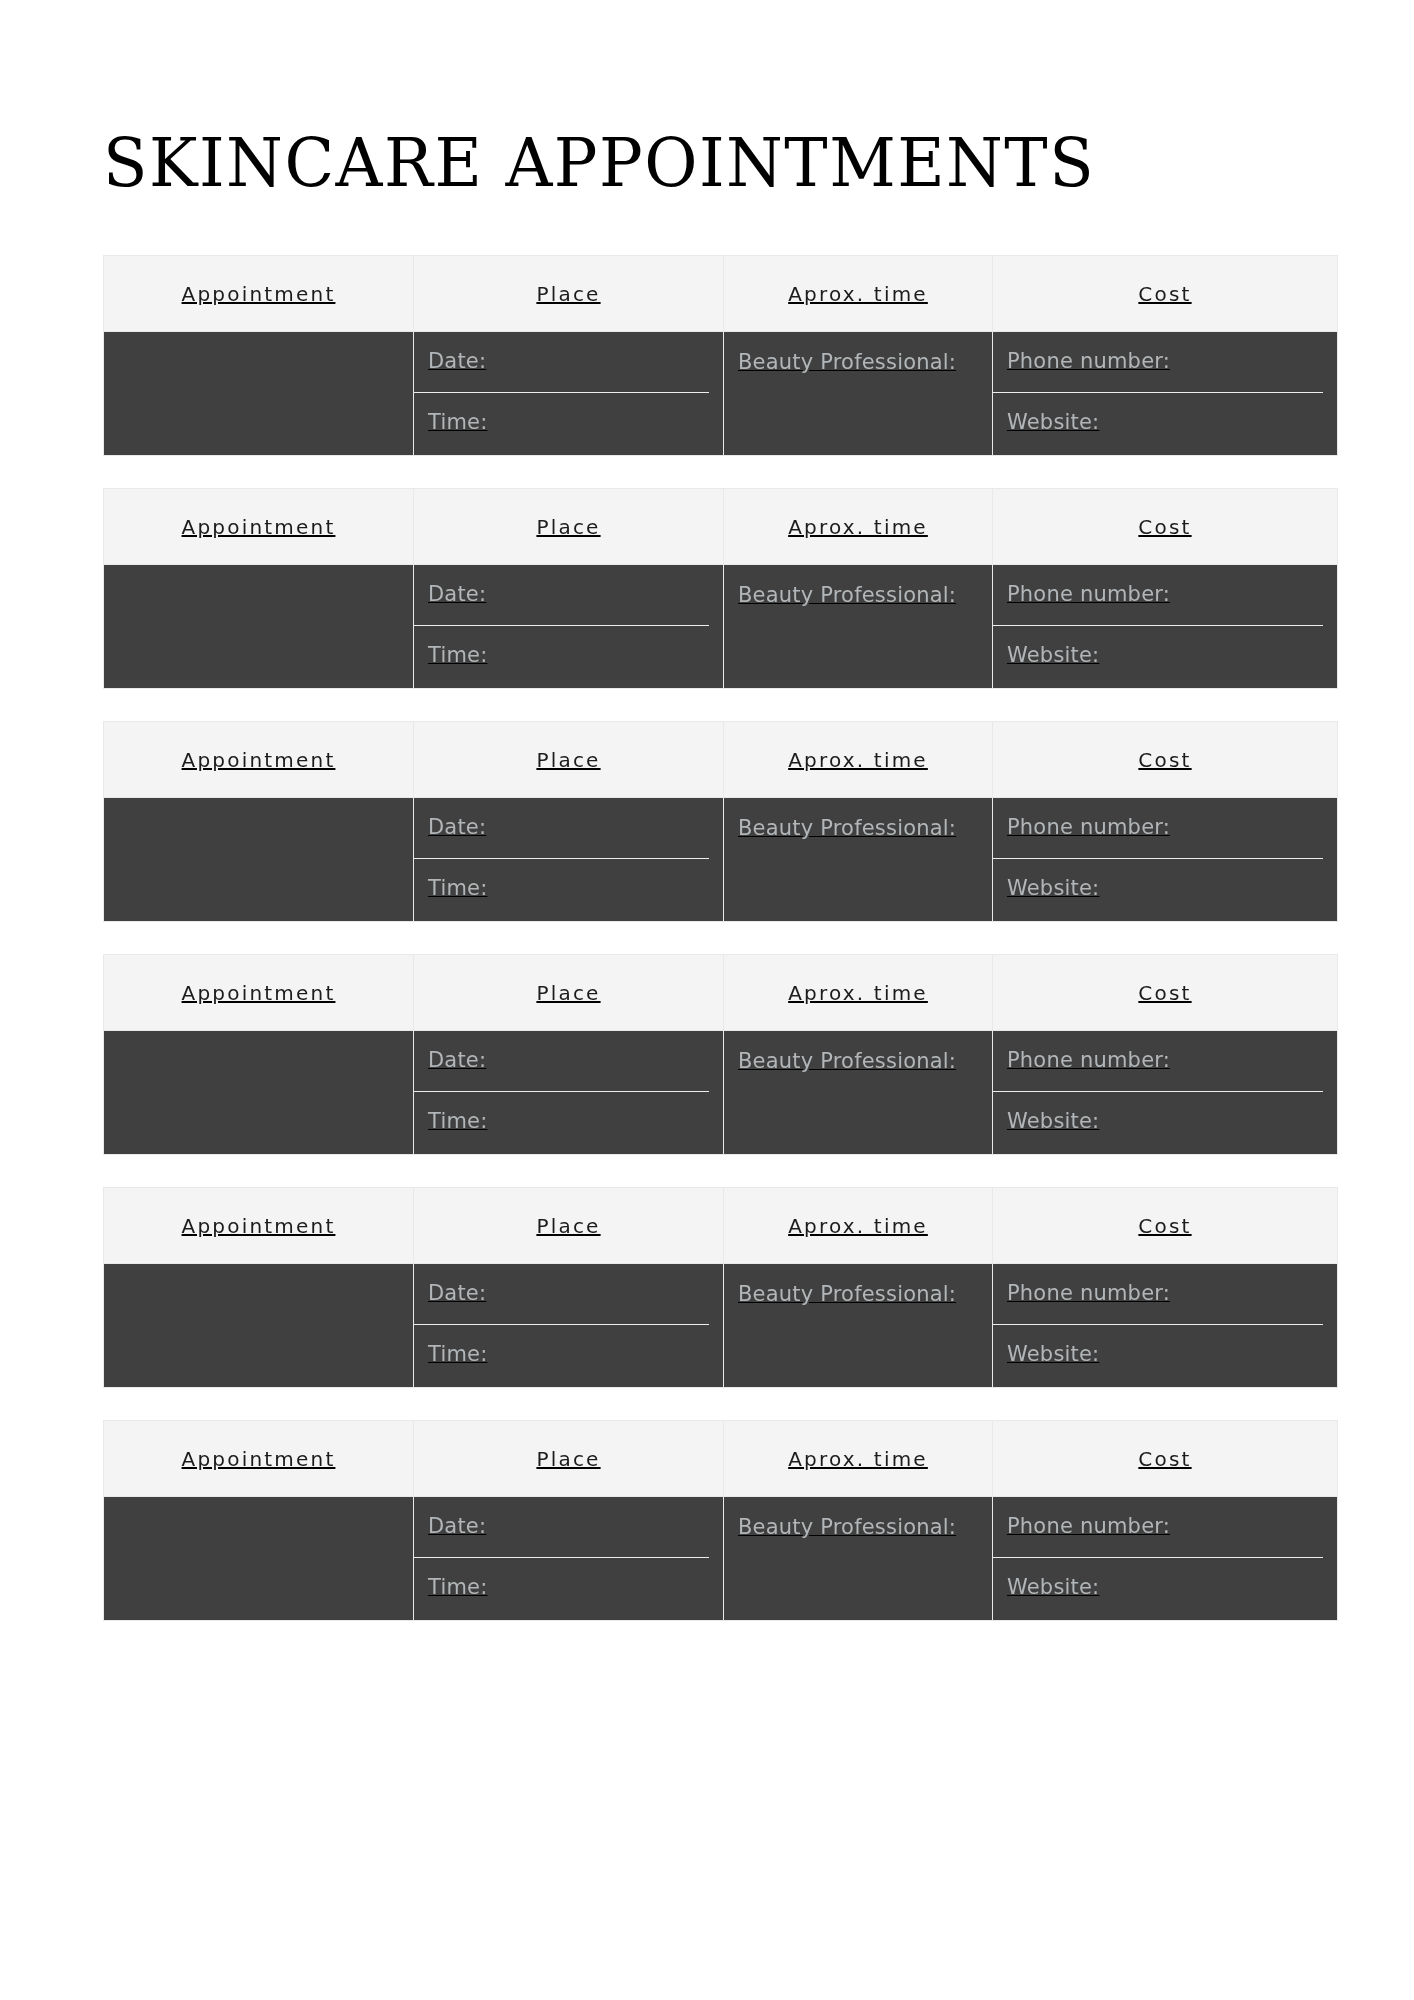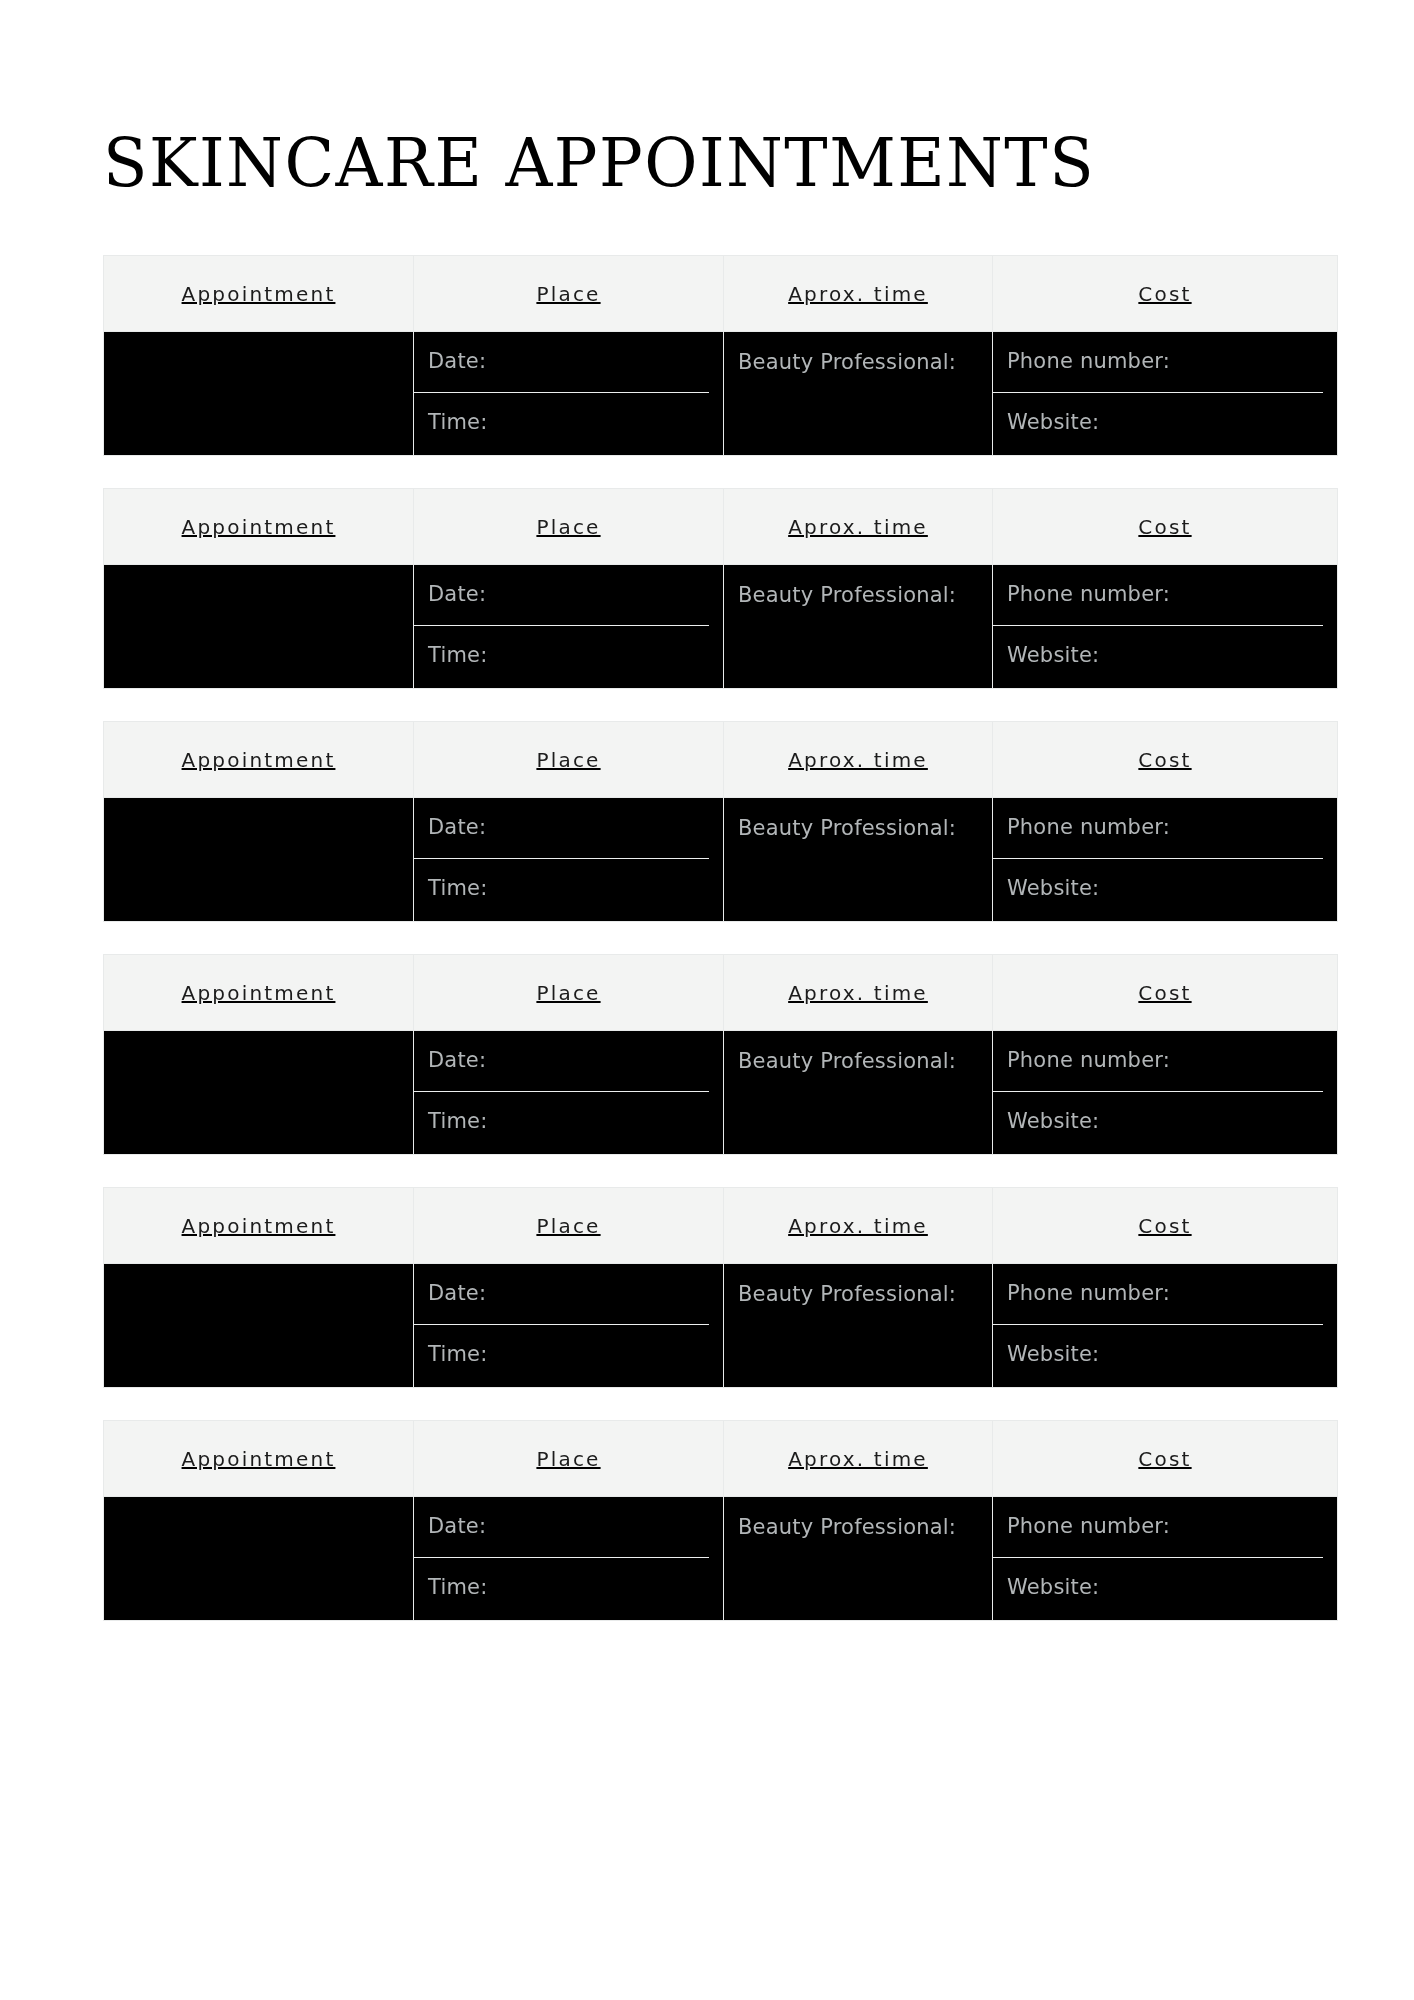--- a/index.html
+++ b/index.html
@@ -76,21 +76,21 @@
     letter-spacing: 2.2px;
     color: #1c1c1c;
     text-align: center;
     vertical-align: middle;
     padding: 0;
   }
 
   
   .appt-table tbody td {
     height: 123px;
-    background: #000000;
+    background: #404040;
     border: 1px solid #e8eaea;
     padding: 0;
     vertical-align: top;
   }
 
   
   .cell-blank { }
 
   
   .split {

